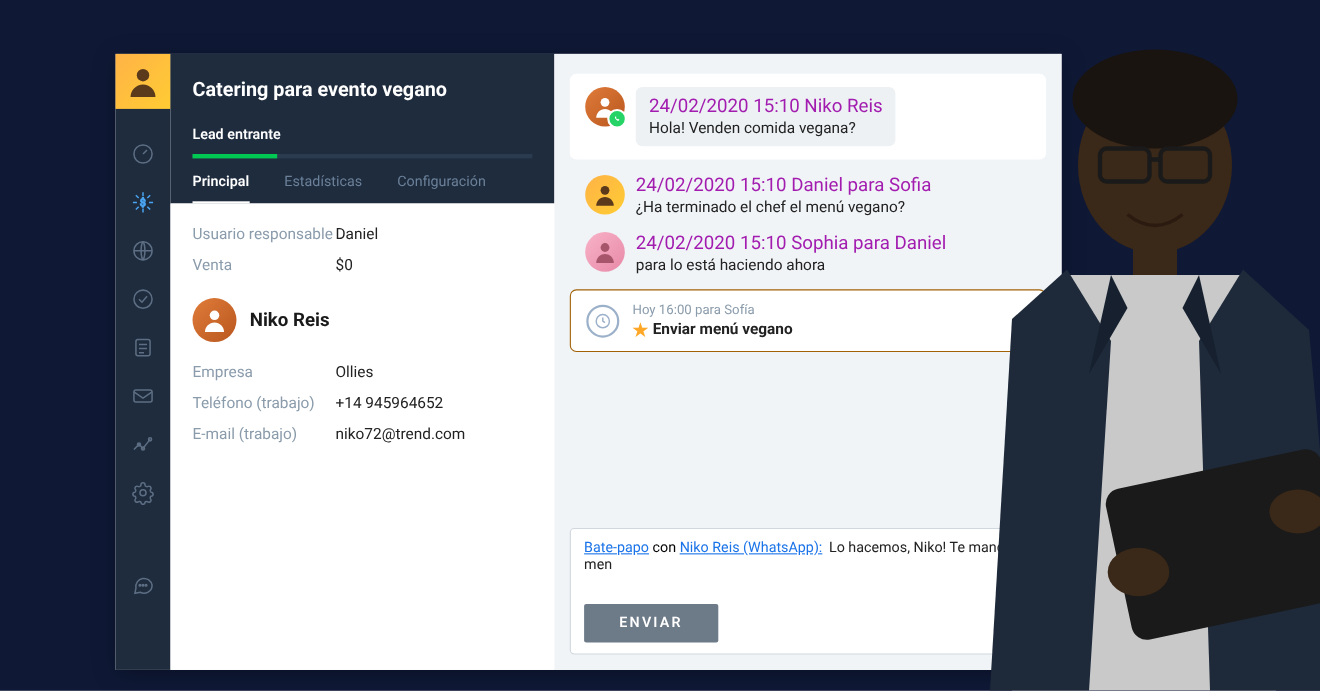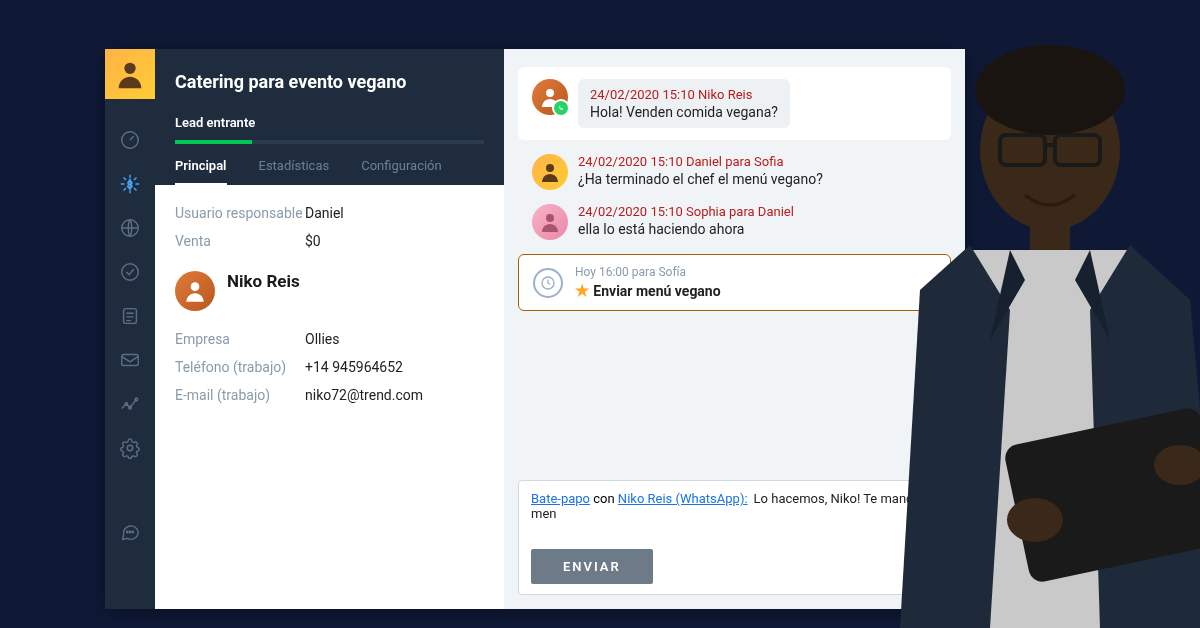--- a/index.html
+++ b/index.html
@@ -22,37 +22,37 @@
     .stage-bar { height: 4px; background: #2a3a4f; position: relative; margin-top: 2px; }
     .stage-bar-fill { height:100%; width: 25%; background:#00c853; }
     .tabs { display:flex; gap: 32px; margin-top: 14px; font-size: 13px; }
     .tab { color:#6b8199; padding-bottom: 10px; cursor:pointer; }
     .tab.active { color:#fff; border-bottom: 2px solid #fff; font-weight:600; }
 
     .left-body { flex:1; background:#fff; padding: 20px; font-size: 14px; color:#333; }
     .field-row { display:flex; margin-bottom: 12px; align-items: flex-end; }
     .field-label { width: 130px; color:#8a9bab; font-size: 14px; }
     .field-value { color:#222; }
-    .contact { display:flex; gap:12px; margin: 22px 0 20px; }
+    .contact { display:flex; align-items:center; gap:12px; margin: 22px 0 20px; }
     .contact-avatar { width:40px; height:40px; border-radius:50%; background: linear-gradient(135deg,#e07b39,#b8571f); display:flex; align-items:center; justify-content:center; }
     .contact-avatar svg { width:26px; height:26px; }
     .contact-name { font-size:17px; font-weight:700; color:#1a1a1a; }
 
     .right-panel { flex:1; background:#f1f4f7; padding: 18px 14px 14px 14px; display:flex; flex-direction:column; gap:14px; }
 
     .msg-card { background:#fff; border-radius:6px; padding:12px 14px; display:flex; gap:10px; align-items:flex-start; }
     .msg-avatar { width:36px; height:36px; border-radius:50%; flex-shrink:0; position:relative; display:flex; align-items:center; justify-content:center; }
     .msg-avatar.niko { background: linear-gradient(135deg,#e07b39,#b8571f); }
     .msg-avatar.daniel { background: linear-gradient(135deg,#ffb347,#ffcc33); }
     .msg-avatar.sophia { background: linear-gradient(135deg,#f8b3c8,#e889a8); }
     .msg-avatar svg { width:24px; height:24px; }
     .whatsapp-badge { position:absolute; bottom:-2px; right:-2px; width:18px; height:18px; background:#25d366; border-radius:50%; border:2px solid #fff; display:flex; align-items:center; justify-content:center; }
     .whatsapp-badge svg { width:10px; height:10px; }
     .msg-bubble { background:#edf1f4; border-radius:6px; padding:8px 12px; }
-    .msg-meta { font-size:13px; color:#b91c1c; margin-bottom:2px; }
+    .msg-meta { font-size:17px; color:#a21caf; margin-bottom:2px; }
     .msg-text { font-size:14px; color:#222; }
 
     .thread-item { display:flex; gap:10px; padding: 0 14px; }
     .thread-body .msg-meta { margin-bottom:2px; }
     .thread-body .msg-text { font-size:14px; color:#222; }
 
     .task-card { border:1px solid #a16207; border-radius:6px; background:#fff; padding:10px 14px; display:flex; gap:12px; align-items:center; }
     .task-icon { width:30px; height:30px; border:2px solid #9bb0c9; border-radius:50%; display:flex; align-items:center; justify-content:center; color:#9bb0c9; }
     .task-icon svg { width:16px; height:16px; }
     .task-body .msg-meta { color:#8a9bab; font-size:12px; }
@@ -207,21 +207,21 @@
 
     <div class="thread-item">
       <div class="msg-avatar sophia">
         <svg viewBox="0 0 24 24" fill="#a6556b">
             <circle cx="12" cy="8" r="4"></circle>
             <path d="M4 22c0-4.4 3.6-8 8-8s8 3.6 8 8z"></path>
           </svg>
       </div>
       <div class="thread-body">
         <div class="msg-meta">24/02/2020 15:10 Sophia para Daniel</div>
-        <div class="msg-text">ella lo está haciendo ahora</div>
+        <div class="msg-text">para lo está haciendo ahora</div>
       </div>
     </div>
 
     <div class="task-card">
       <div class="task-icon">
         <svg viewBox="0 0 24 24" fill="none" stroke="currentColor" stroke-width="2">
             <circle cx="12" cy="12" r="9"></circle>
             <path d="M12 7v5l3 2"></path>
           </svg>
       </div>

